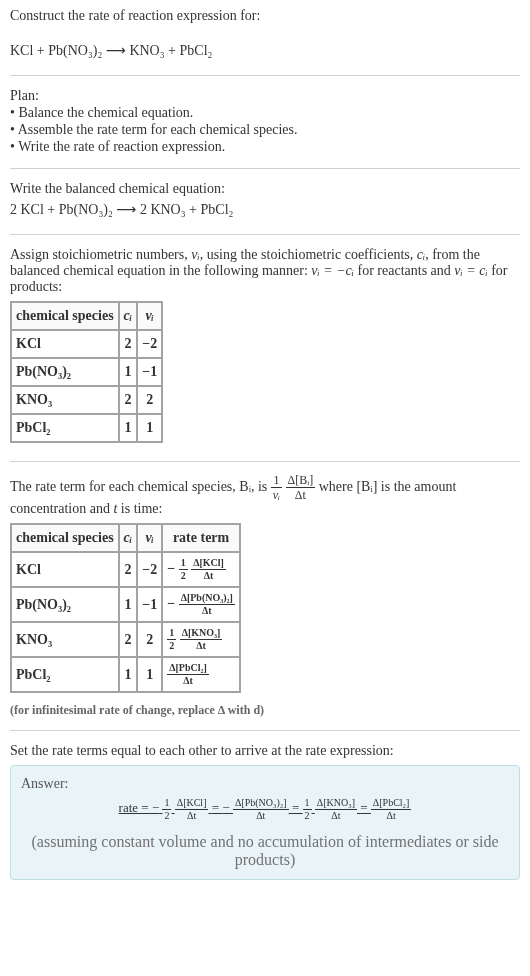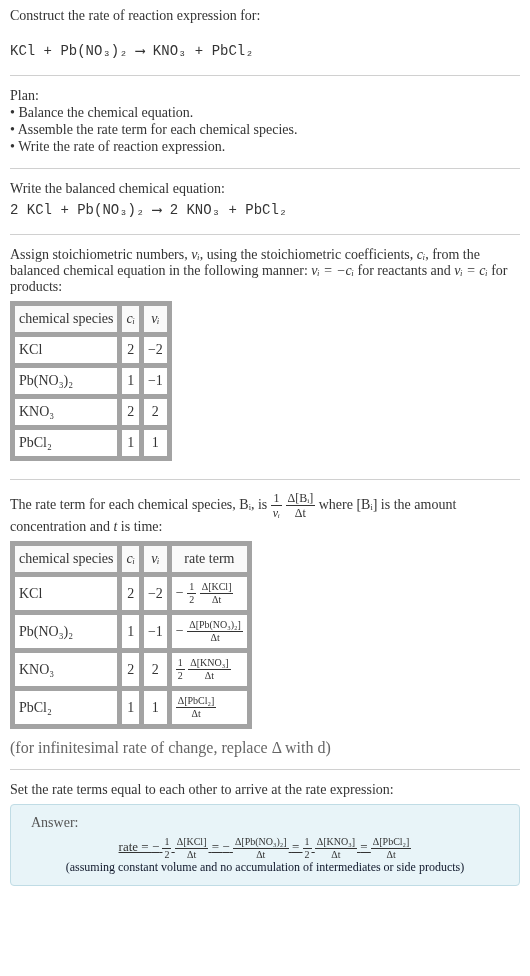--- a/index.html
+++ b/index.html
@@ -13,71 +13,72 @@
     }
     .section {
       border-bottom: 1px solid #d0d0d0;
       padding-bottom: 12px;
       margin-bottom: 12px;
     }
     .title-line {
       margin-bottom: 18px;
     }
     .equation {
-      font-family: Liberation Mono, monospace;
+      font-family: Liberation Serif, serif;
       margin: 4px 0;
     }
     .plan-item {
       display: block;
       margin: 1px 0;
     }
     table {
       border-collapse: collapse;
       margin: 6px 0;
     }
     th, td {
-      border: 5px solid #a3a3a3;
+      border: 2px solid #a3a3a3;
       padding: 5px 4px;
       text-align: left;
-      font-weight: normal;
+      font-weight: bold;
       background: #fff;
     }
     th { background: #fafafa; }
     td.center, th.center { text-align: center; }
     .note {
-      font-size: 16px;
+      font-size: 12px;
       color: #666;
       margin-top: 10px;
+      font-weight: bold;
     }
     .frac {
       display: inline-block;
       vertical-align: middle;
       text-align: center;
       font-size: 12px;
       line-height: 1;
     }
     .frac .num { display: block; border-bottom: 1px solid #333; padding: 0 2px 1px; }
     .frac .den { display: block; padding: 1px 2px 0; }
     .frac-sm { font-size: 10px; }
     .answer-box {
       background: #e8f4f8;
       border: 1px solid #c0dce5;
       border-radius: 4px;
-      padding: 10px 20px;
+      padding: 10px 10px;
       margin-top: 6px;
     }
     .answer-label {
       color: #555;
       margin-bottom: 6px;
     }
     .answer-note {
-      font-size: 12px;
-      color: #0f172a;
+      font-size: 16px;
+      color: #737373;
       text-align: center;
-      margin-top: 0;
+      margin-top: 12px;
     }
     .rate-eq {
       text-align: center;
       font-size: 13px;
       text-decoration: underline;
     }
     .ital { font-style: italic; }
   </style>
 </head>
 <body>

